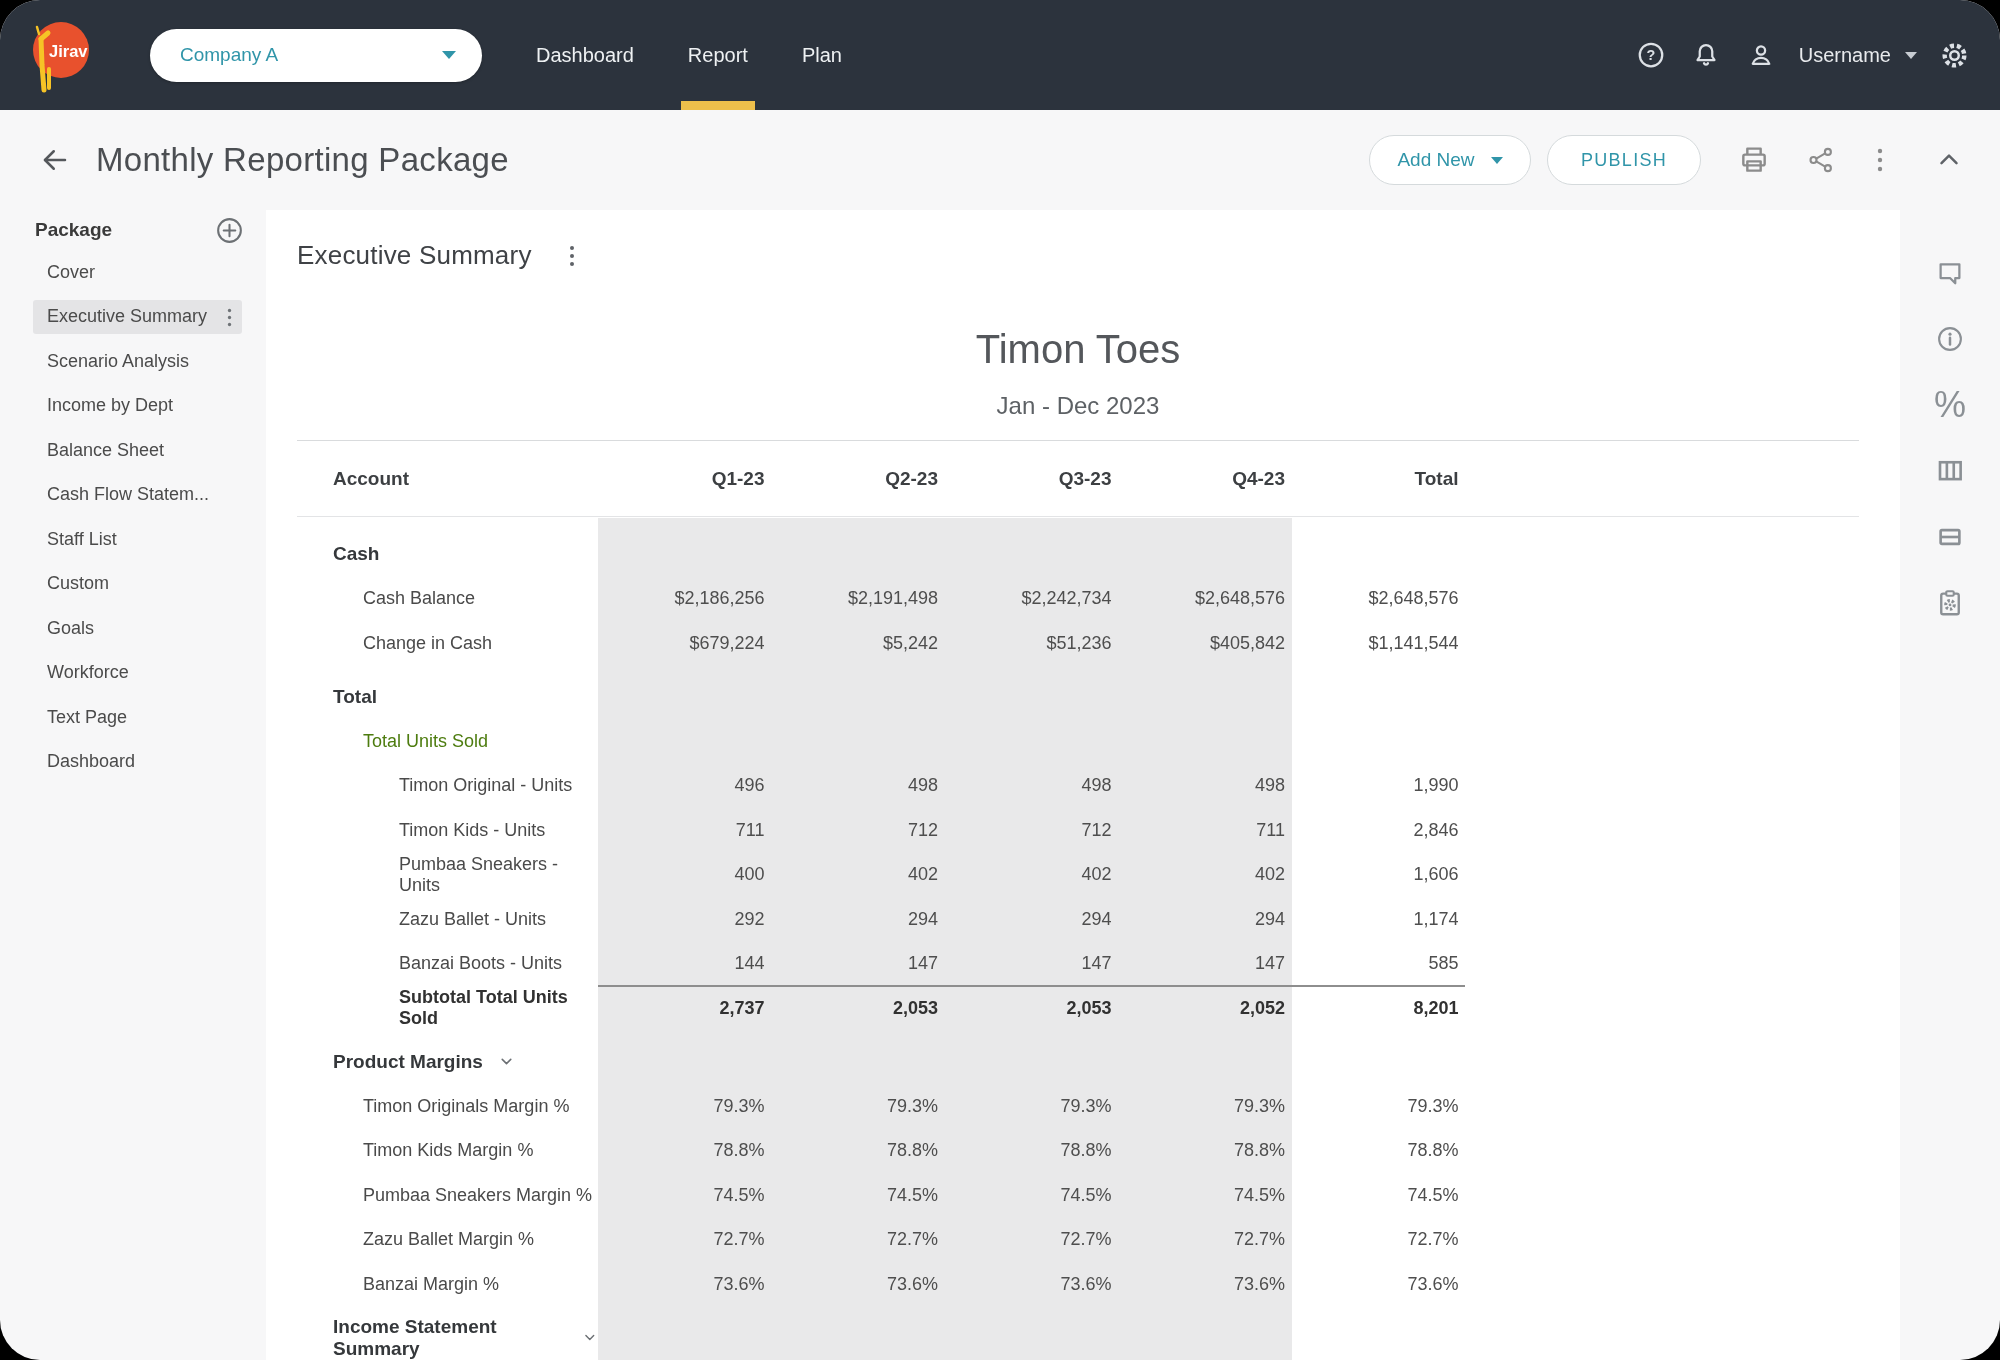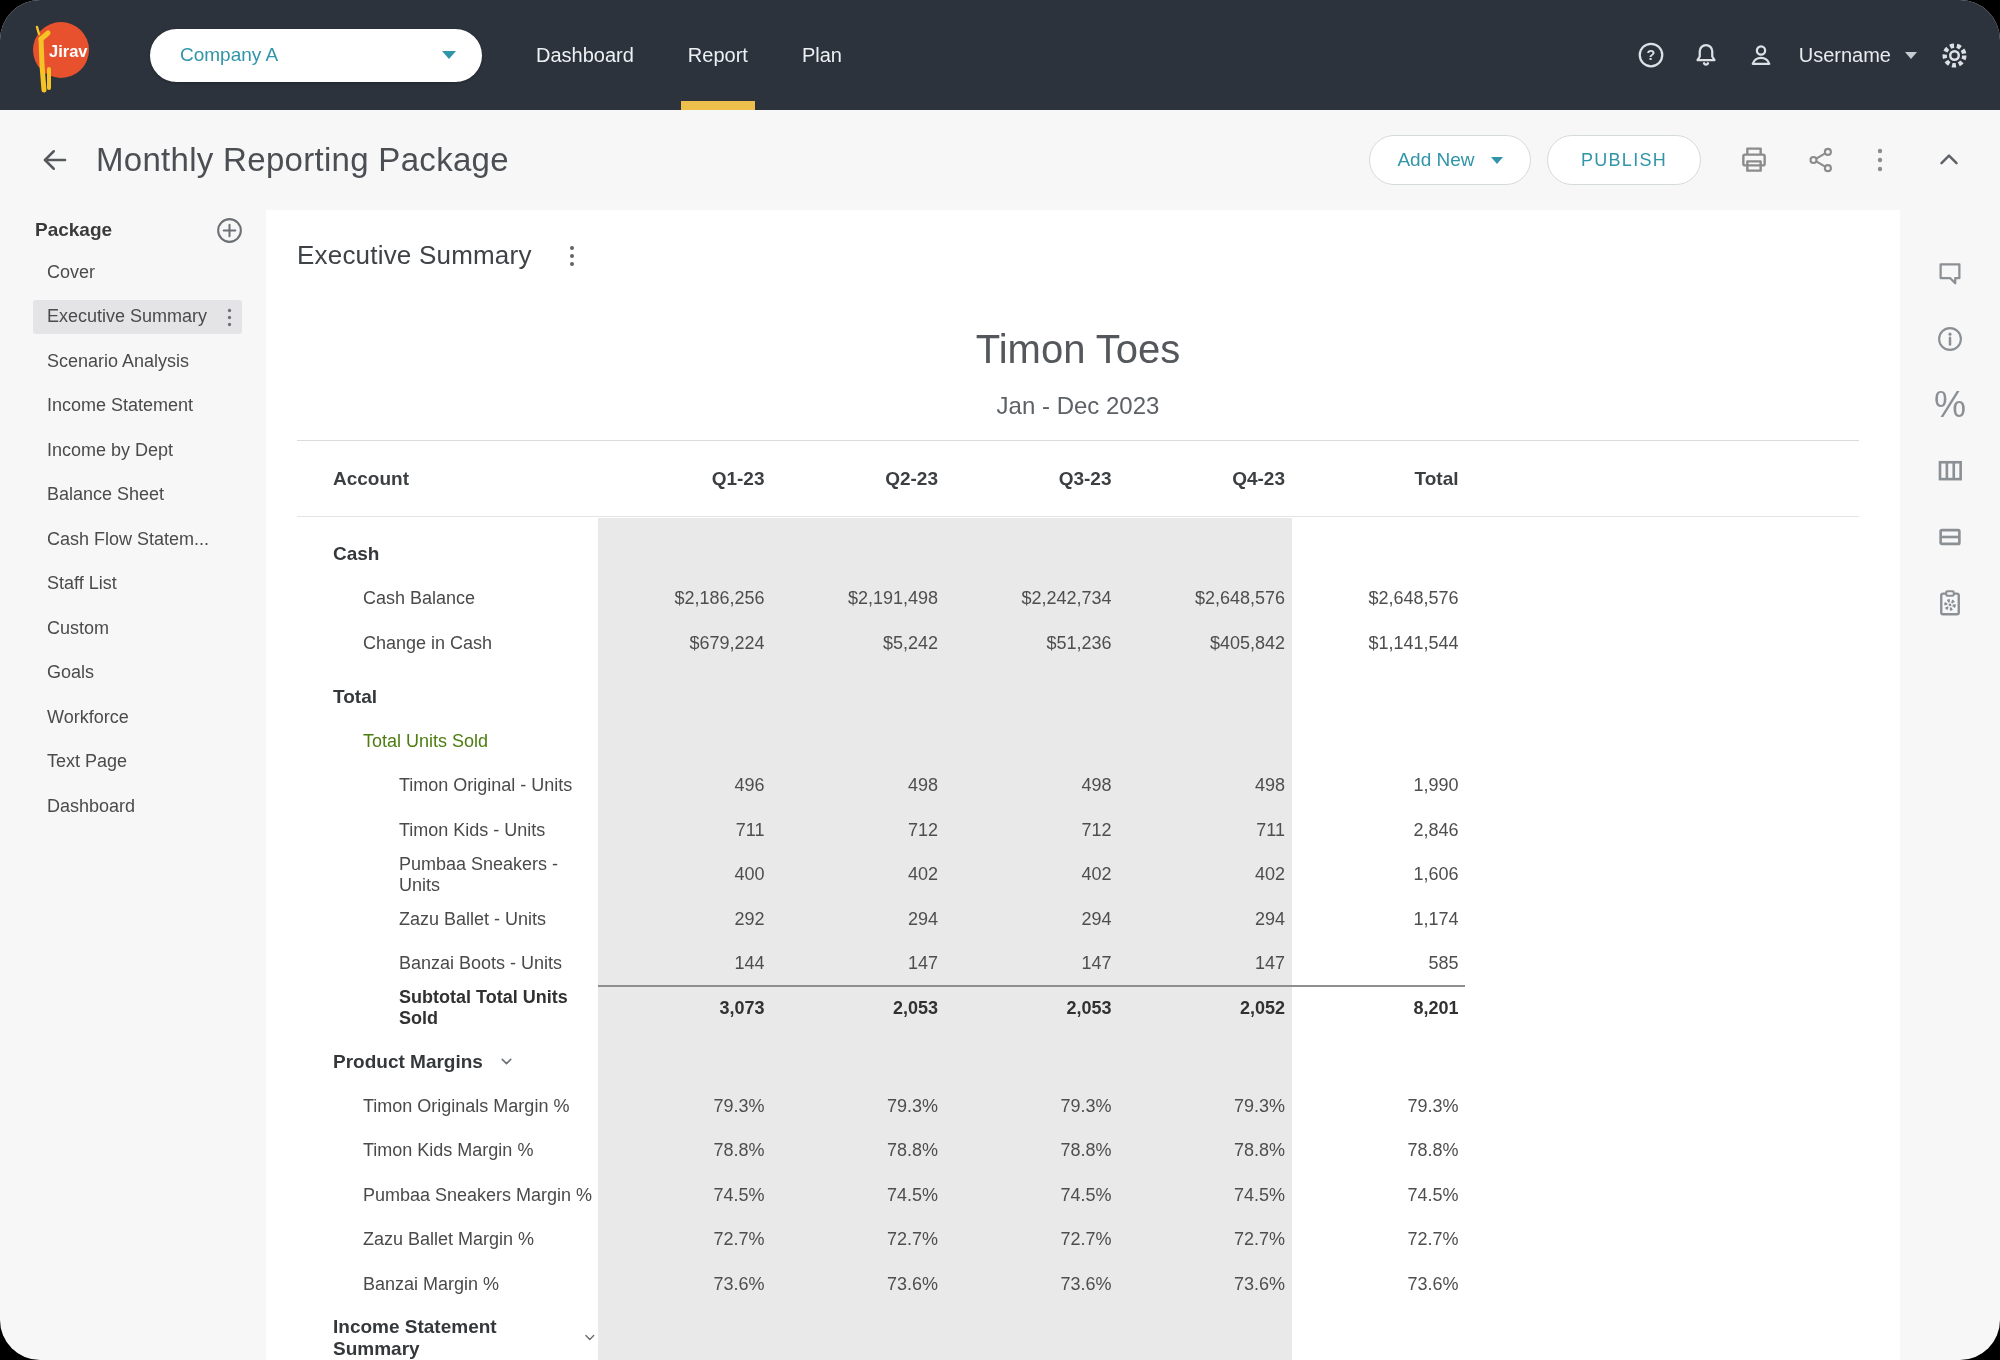--- a/index.html
+++ b/index.html
@@ -234,23 +234,20 @@
                 <circle cx="4" cy="4" r="1.9"></circle>
                 <circle cx="4" cy="12" r="1.9"></circle>
                 <circle cx="4" cy="20" r="1.9"></circle>
               </g>
             </svg>
           </div>
           <div class="side-item" data-interactable="true">
             <span class="side-label" data-interactable="false">Scenario Analysis</span>
           </div>
           <div class="side-item" data-interactable="true">
-            <span class="side-label" data-interactable="false">Income Statement</span>
-          </div>
-          <div class="side-item" data-interactable="true">
             <span class="side-label" data-interactable="false">Income by Dept</span>
           </div>
           <div class="side-item" data-interactable="true">
             <span class="side-label" data-interactable="false">Balance Sheet</span>
           </div>
           <div class="side-item" data-interactable="true">
             <span class="side-label" data-interactable="false">Cash Flow Statem...</span>
           </div>
           <div class="side-item" data-interactable="true">
             <span class="side-label" data-interactable="false">Staff List</span>
@@ -384,21 +381,21 @@
                 <div class="tval" data-interactable="false">147</div>
                 <div class="tval" data-interactable="false">147</div>
                 <div class="tval" data-interactable="false">147</div>
                 <div class="tval" data-interactable="false">585</div>
               </div>
               <div class="trow subtotal ind2" data-interactable="false">
                 <div class="subline" data-interactable="false"></div>
                 <div class="tlabel" data-interactable="false">
                   <span data-interactable="false">Subtotal Total Units Sold</span>
                 </div>
-                <div class="tval" data-interactable="false">3,073</div>
+                <div class="tval" data-interactable="false">2,737</div>
                 <div class="tval" data-interactable="false">2,053</div>
                 <div class="tval" data-interactable="false">2,053</div>
                 <div class="tval" data-interactable="false">2,052</div>
                 <div class="tval" data-interactable="false">8,201</div>
               </div>
               <div class="trow section ind0" data-interactable="false">
                 <div class="tlabel" data-interactable="false">
                   <span data-interactable="false">Product Margins</span>
                   <svg class="sec-chevron" data-interactable="true" viewBox="0 0 20 20" width="17" height="17">
                     <path d="M5 7.5l5 5 5-5" fill="none" stroke="#6b6f73" stroke-width="1.8" stroke-linecap="round" stroke-linejoin="round"></path>

